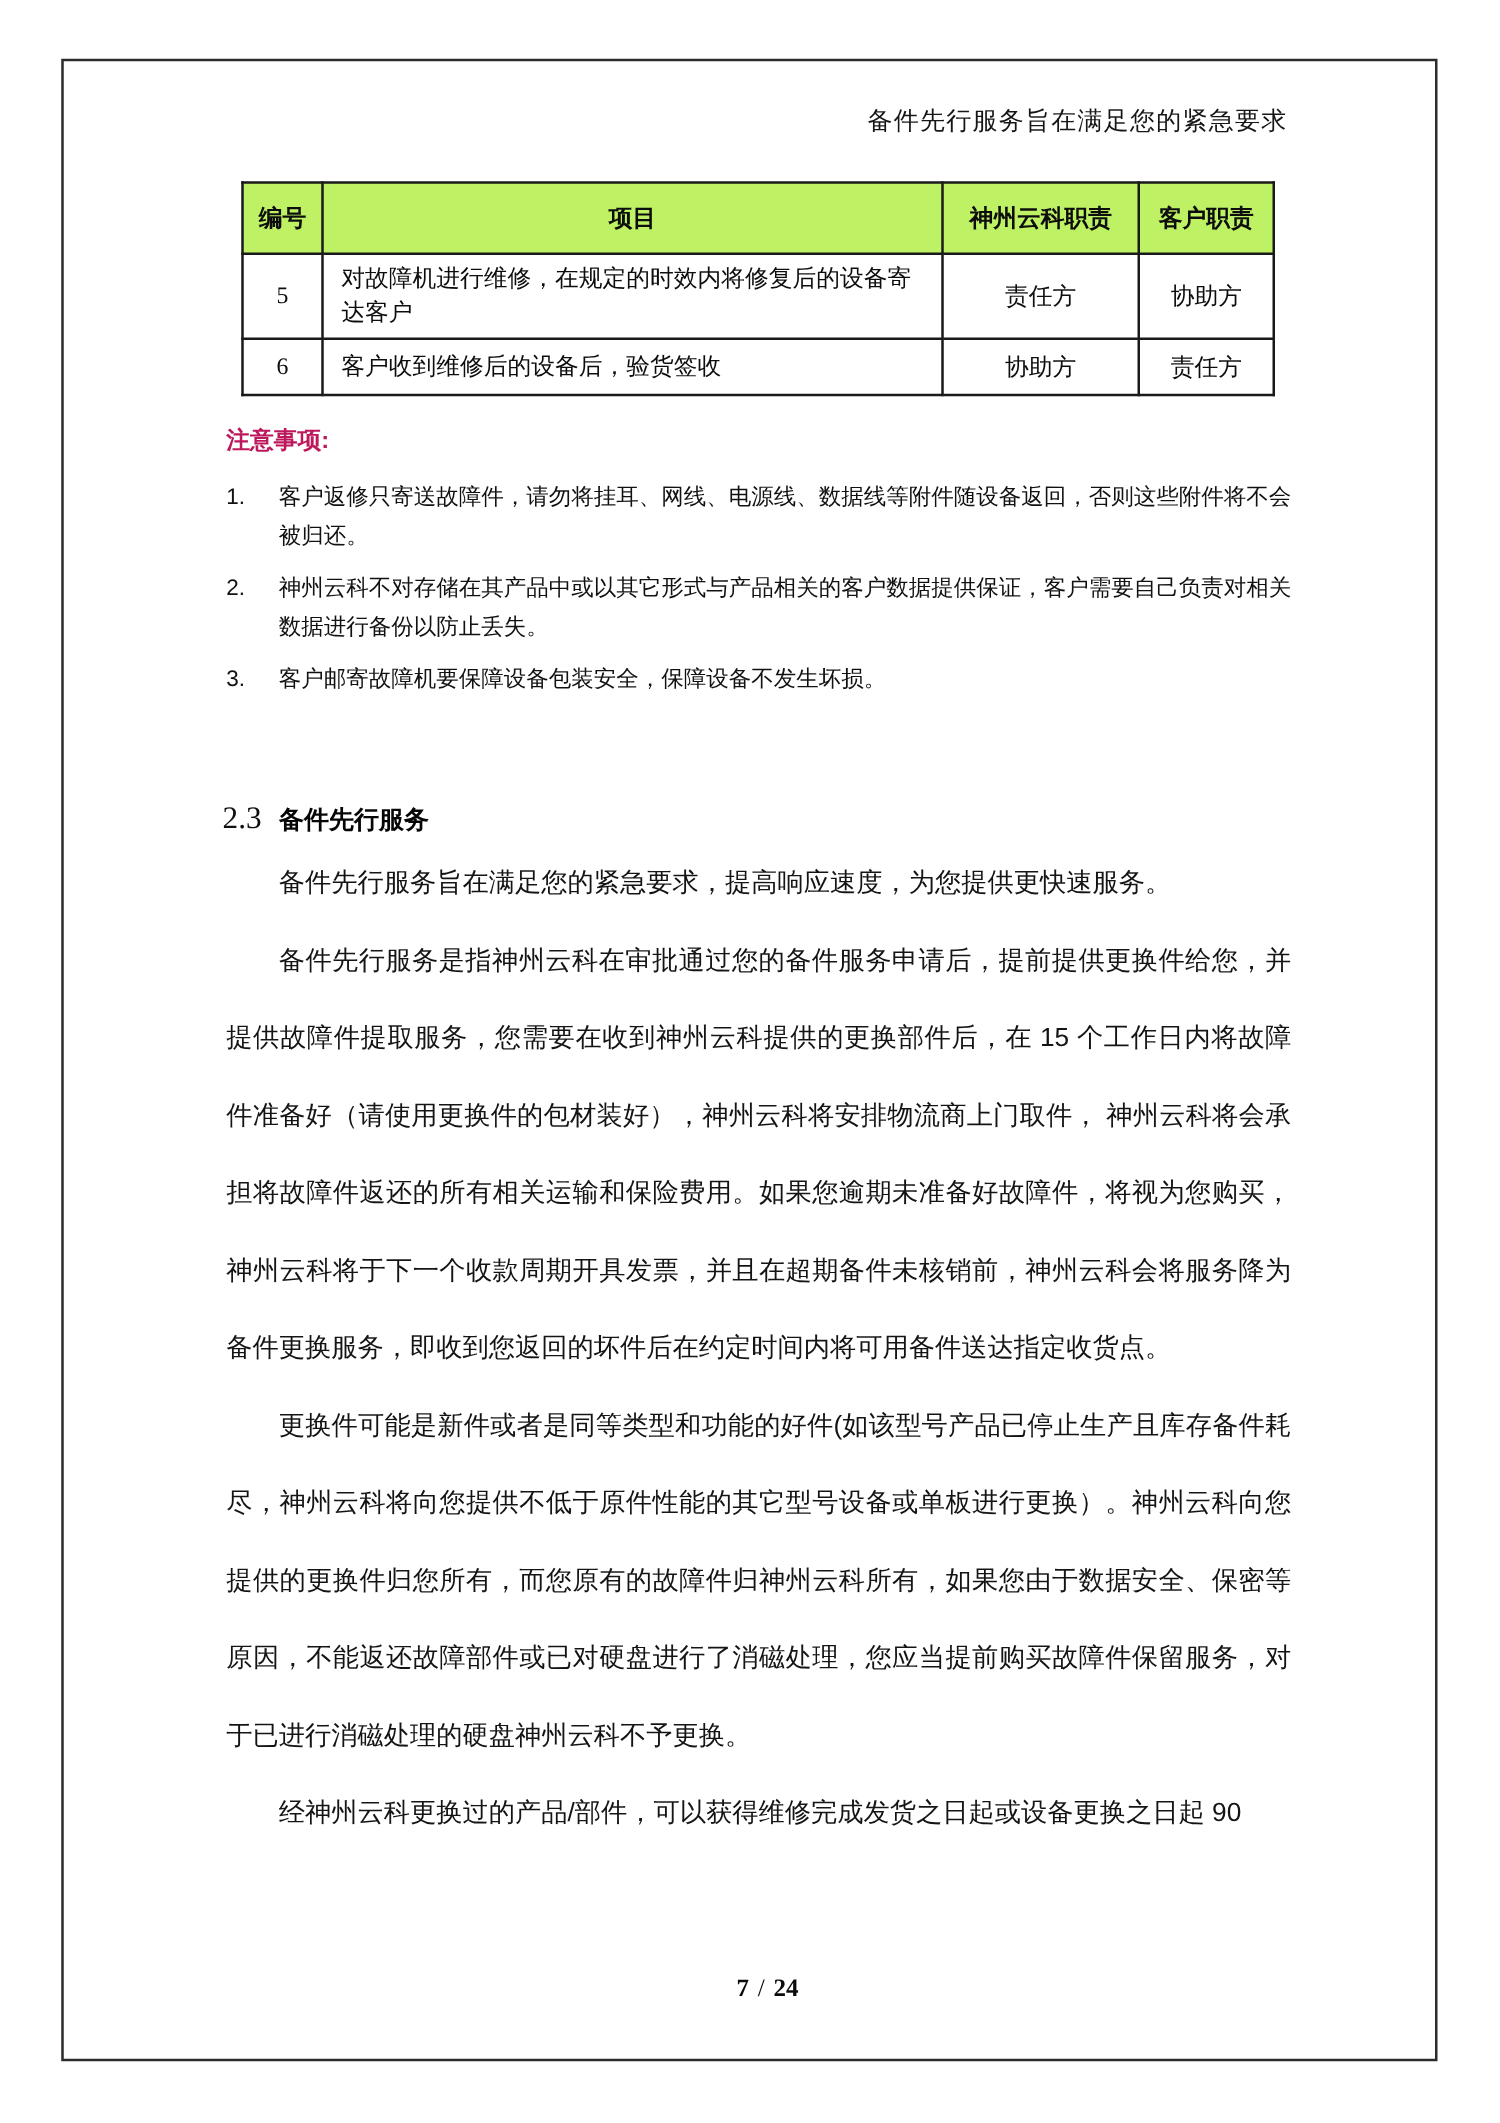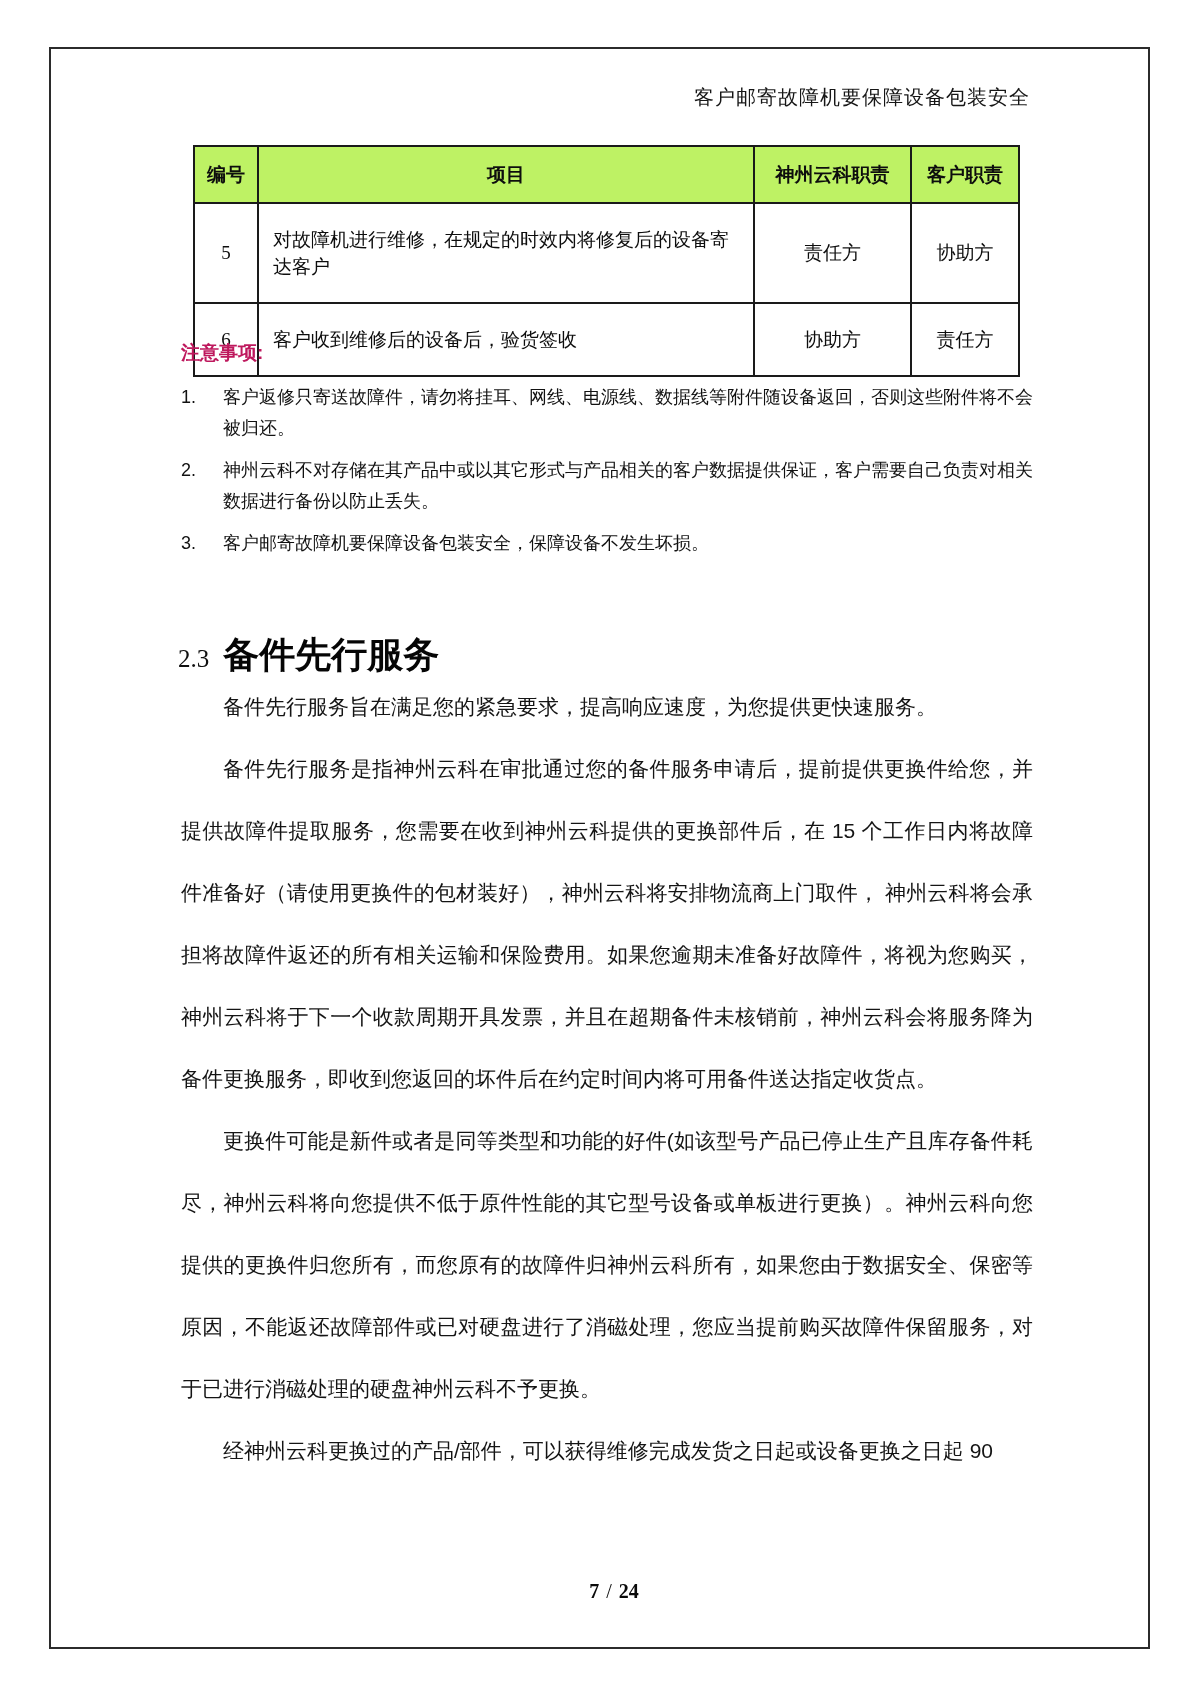--- a/index.html
+++ b/index.html
@@ -46,21 +46,21 @@
     background: #bef264;
     font-weight: bold;
     text-align: center;
     height: 57px;
   }
   .col-no    { width: 64px; }
   .col-item  { width: 496px; }
   .col-dck   { width: 157px; }
   .col-cust  { width: 108px; }
   .cell-no, .cell-dck, .cell-cust { text-align: center; }
-  .cell-item { text-align: left; padding: 22px 14px; line-height: 27px; }
+  .cell-item { text-align: left; padding: 6px 14px; line-height: 27px; }
   .row-5 { height: 56px; }
   .row-6 { height: 45px; }
   
   .notes {
     position: absolute;
     left: 181px; top: 340px;
     width: 852px;
   }
   .notes-title {
     font-size: 19px;
@@ -91,21 +91,21 @@
     line-height: 42px;
     white-space: nowrap;
   }
   .section-number {
     font-family: "Liberation Serif", serif;
     font-size: 25px;
     color: #101010;
     margin-right: 14px;
   }
   .section-title {
-    font-size: 36px;
+    font-size: 20px;
     font-weight: bold;
     color: #050505;
   }
   
   .body-text {
     position: absolute;
     left: 181px; top: 676px;
     width: 852px;
     font-size: 21px;
     line-height: 62px;
@@ -127,21 +127,21 @@
     padding-left: 28px;
   }
   .page-footer .pg { font-weight: bold; }
   .page-footer .sep { font-weight: normal; padding: 0 7px; }
 </style>
 </head>
 <body>
 
 <div class="page-border"></div>
 
-<div class="doc-title">客户邮寄故障机要保障设备包装安全</div>
+<div class="doc-title">备件先行服务旨在满足您的紧急要求</div>
 
 <table class="service-table">
   <colgroup>
     <col class="col-no">
       <col class="col-item">
       <col class="col-dck">
       <col class="col-cust">
   </colgroup>
   <thead>
     <tr>

